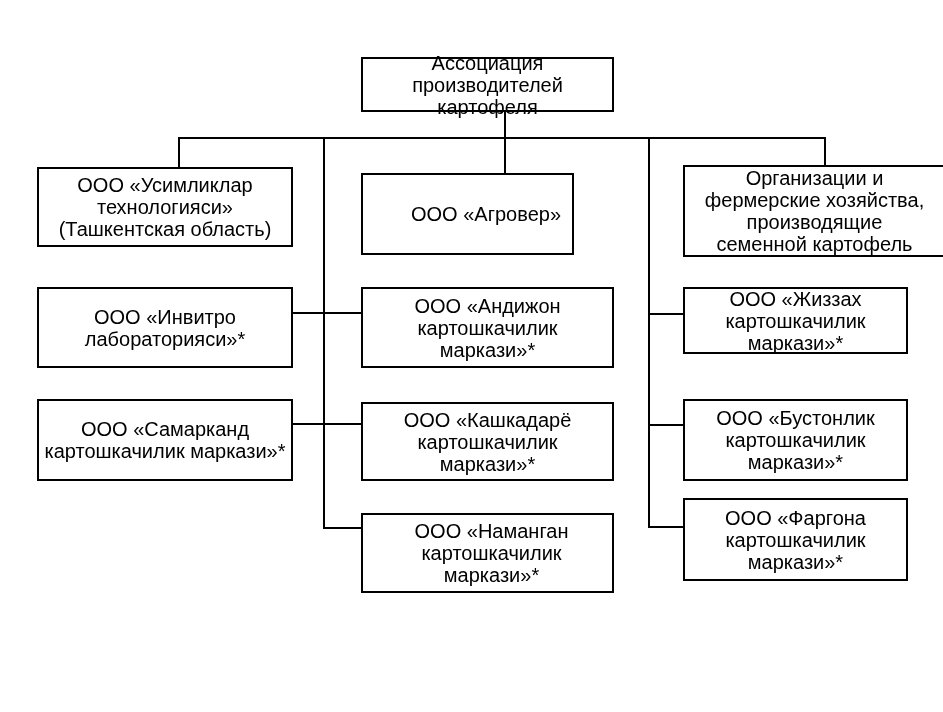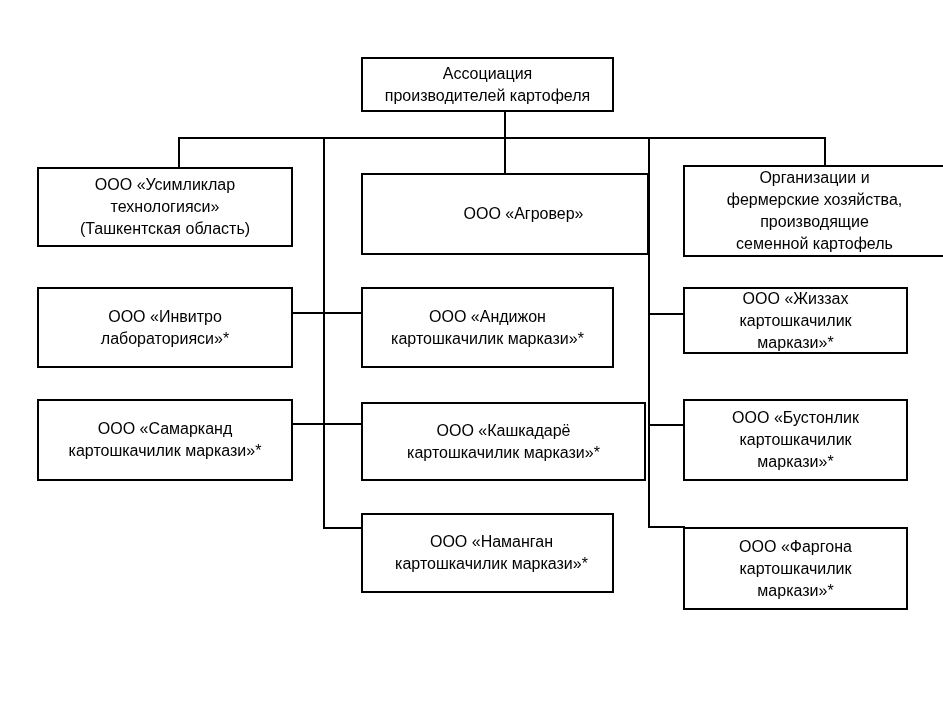--- a/index.html
+++ b/index.html
@@ -25,37 +25,37 @@
     display: flex;
     align-items: center;
     justify-content: center;
     z-index: 1;
   }
   .node-label {
     display: block;
     white-space: pre-line;
     text-align: center;
     color: #000000;
-    font-size: 16px;
+    font-size: 20px;
     line-height: 22px;
     padding: 0 4px;
   }
   
   .n-root { left: 361px; top: 57px;  width: 253px; height: 55px; }
   .n-l1   { left: 37px;  top: 167px; width: 256px; height: 80px; }
   .n-l2   { left: 37px;  top: 287px; width: 256px; height: 81px; justify-content: center; }
   .n-l3   { left: 37px;  top: 399px; width: 256px; height: 82px; }
-  .n-m1   { left: 361px; top: 173px; width: 288px; height: 82px; padding-left: 37px; }
+  .n-m1   { left: 361px; top: 173px; width: 213px; height: 82px; padding-left: 37px; }
   .n-m2   { left: 361px; top: 287px; width: 253px; height: 81px; align-items: center; }
-  .n-m3   { left: 361px; top: 402px; width: 285px; height: 79px; }
+  .n-m3   { left: 361px; top: 402px; width: 253px; height: 79px; }
   .n-m4   { left: 361px; top: 513px; width: 253px; height: 80px; padding-left: 8px; }
   .n-r1   { left: 683px; top: 165px; width: 263px; height: 92px; }
   .n-r2   { left: 683px; top: 287px; width: 225px; height: 67px; }
   .n-r3   { left: 683px; top: 399px; width: 225px; height: 82px; }
-  .n-r4   { left: 683px; top: 527px; width: 225px; height: 83px; }
+  .n-r4   { left: 683px; top: 498px; width: 225px; height: 83px; }
 </style>
 </head>
 <body>
 
 <div class="canvas">
 
   <svg class="connector-layer" width="943" height="712" viewBox="0 0 943 712" stroke="#000000" stroke-width="2" shape-rendering="crispEdges">
 
     <line x1="505" y1="110" x2="505" y2="139"></line>
 

